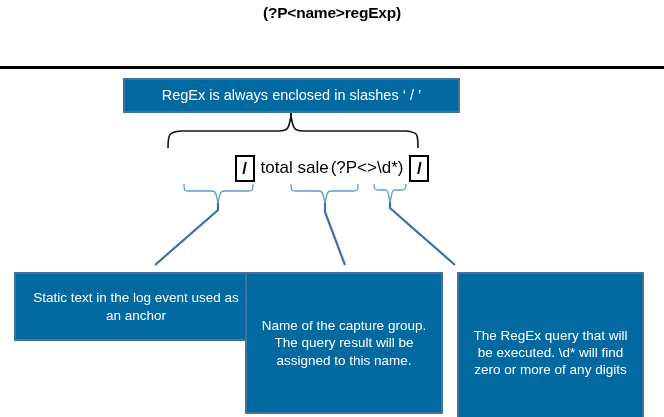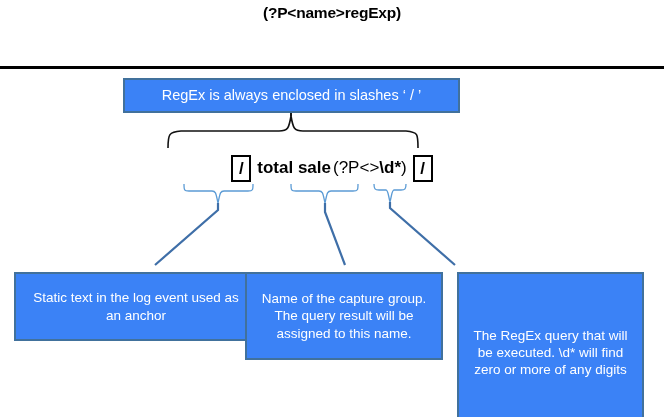--- a/index.html
+++ b/index.html
@@ -46,21 +46,21 @@
     left: 0;
     top: 66px;
     width: 664px;
     height: 3px;
     background: #000000;
   }
 
   
   .bluebox {
     position: absolute;
-    background: #3b82f6;
+    background: #0369a1;
     border: 2px solid #41719C;
     box-sizing: border-box;
     color: #ffffff;
     display: flex;
     align-items: center;
     justify-content: center;
     text-align: center;
     line-height: 1.28;
   }
   .bluebox .txt {
@@ -81,21 +81,21 @@
     left: 14px;
     top: 272px;
     width: 244px;
     height: 69px;
     font-size: 13.5px;
   }
   #box-name {
     left: 245px;
     top: 272px;
     width: 198px;
-    height: 88px;
+    height: 142px;
     font-size: 13.5px;
   }
   #box-regex {
     left: 457px;
     top: 272px;
     width: 187px;
     height: 161px;
     font-size: 13.5px;
   }
 
@@ -119,21 +119,21 @@
     justify-content: center;
     border: 2px solid #000000;
     box-sizing: border-box;
     width: 20px;
     height: 27px;
     font-weight: bold;
     font-size: 17px;
     line-height: 1;
   }
   .rx-bold {
-    font-weight: bold;
+    font-weight: normal;
     text-align: center;
   }
   .rx-plain {
     font-weight: normal;
   }
   .gap-sm { display: inline-block; width: 6px; }
   .gap-xs { display: inline-block; width: 2px; }
 </style>
 </head>
 <body>

